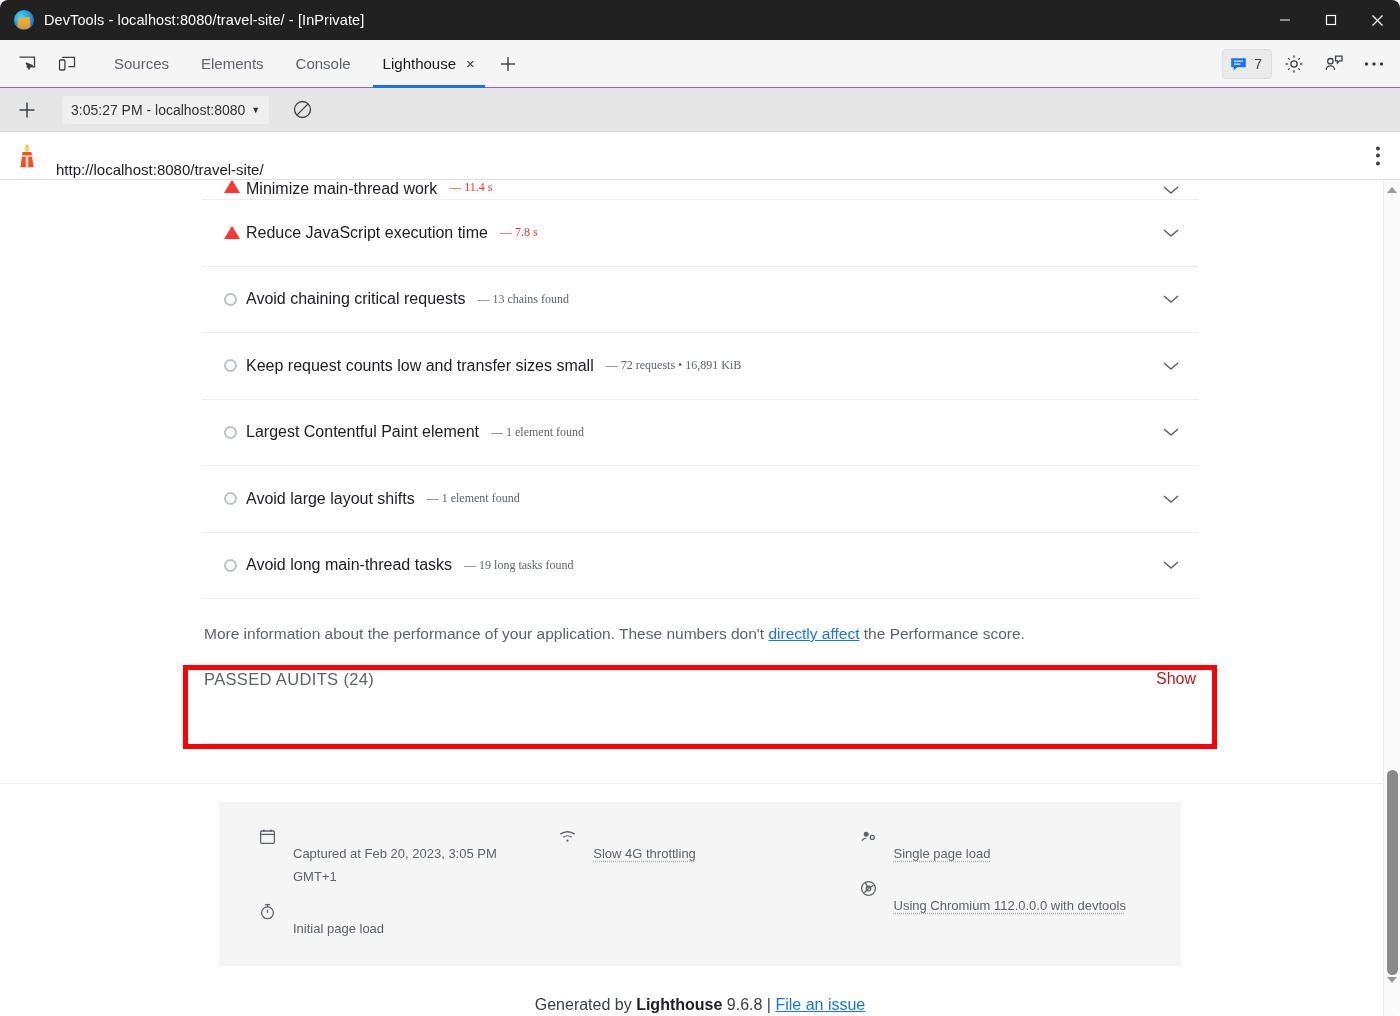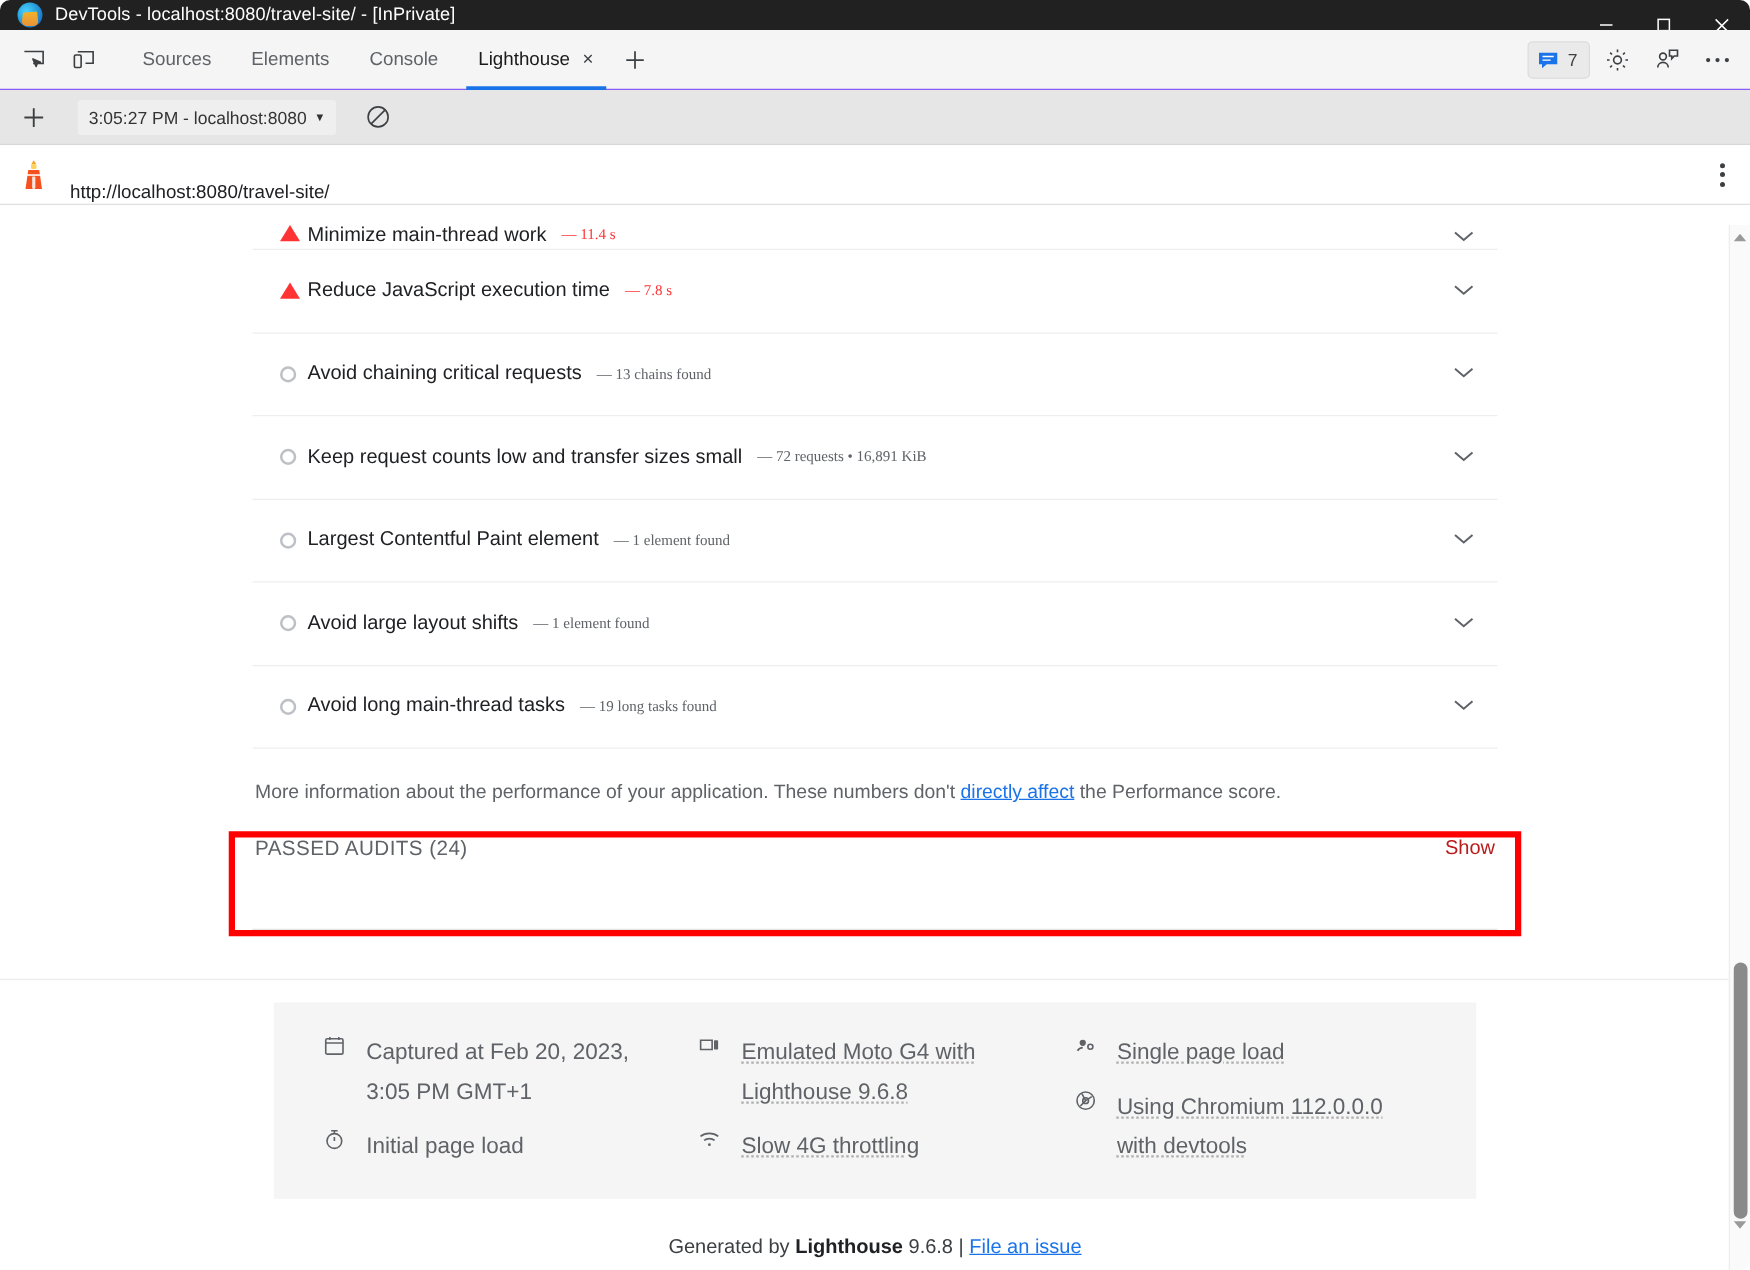--- a/index.html
+++ b/index.html
@@ -14,21 +14,21 @@
   #app {
     width: 1400px; height: 1016px;
     position: relative;
     border-radius: 8px;
     overflow: hidden;
     background: #fff;
   }
 
   
   .titlebar {
-    height: 24px;
+    height: 40px;
     background: #212121;
     display: flex;
     align-items: center;
     position: relative;
   }
   .titlebar-left {
     display: flex; align-items: center;
     padding-left: 14px; gap: 10px;
   }
   .edge-logo {
@@ -245,21 +245,21 @@
     padding: 24px 40px 26px 40px;
     display: flex;
     gap: 0;
   }
   .meta-col { display: flex; flex-direction: column; gap: 12px; }
   .meta-col.c1 { width: 320px; }
   .meta-col.c2 { width: 320px; }
   .meta-col.c3 { width: 300px; }
   .meta-item { display: flex; gap: 14px; align-items: flex-start; }
   .meta-ico { width: 20px; flex: 0 0 20px; margin-top: 2px; color: #5f6368; }
-  .meta-text { font-size: 18px; color: #5f6368; line-height: 1.75; max-width: 245px; }
+  .meta-text { font-size: 13px; color: #5f6368; line-height: 1.75; max-width: 245px; margin-top: 17px; }
   .meta-text.dotted { text-decoration: underline dotted #b0b0b0; text-underline-offset: 3px; }
 
   .generated {
     text-align: center;
     margin-top: 30px;
     font-size: 16px; color: #3c4043;
   }
   .generated b { font-weight: bold; color: #202124; }
   .generated a { color: #1a73e8; }
 
@@ -567,29 +567,20 @@
                 <line x1="8.5" y1="1.6" x2="8.5" y2="3.9"></line>
               </svg>
             </span>
             <span class="meta-text">Initial page load</span>
           </div>
         </div>
 
         <div class="meta-col c2">
           <div class="meta-item">
             <span class="meta-ico">
-              <svg width="17" height="17" viewBox="0 0 17 17" fill="none" stroke="#5f6368" stroke-width="1.3">
-                <path d="M1.5 4.2h9.2v7.4H1.5z"></path>
-                <rect x="12.2" y="4.2" width="3.3" height="7.4" rx=".6" fill="#5f6368" stroke="none"></rect>
-              </svg>
-            </span>
-            <span class="meta-text dotted">Emulated Moto G4 with Lighthouse 9.6.8</span>
-          </div>
-          <div class="meta-item">
-            <span class="meta-ico">
               <svg width="17" height="17" viewBox="0 0 17 17" fill="none" stroke="#5f6368" stroke-width="1.4">
                 <path d="M1.4 6.1c4-3.2 10.2-3.2 14.2 0"></path>
                 <path d="M4.3 9.3c2.4-1.9 6-1.9 8.4 0"></path>
                 <circle cx="8.5" cy="12.7" r="1.1" fill="#5f6368" stroke="none"></circle>
               </svg>
             </span>
             <span class="meta-text dotted">Slow 4G throttling</span>
           </div>
         </div>
 

